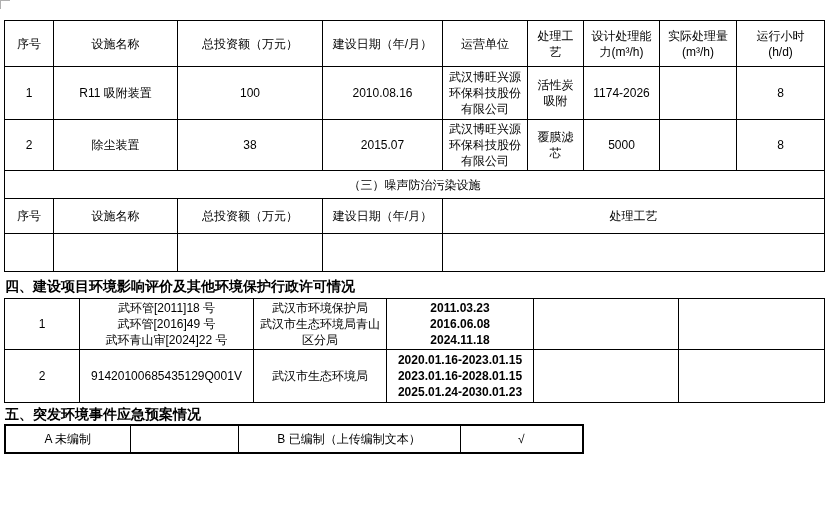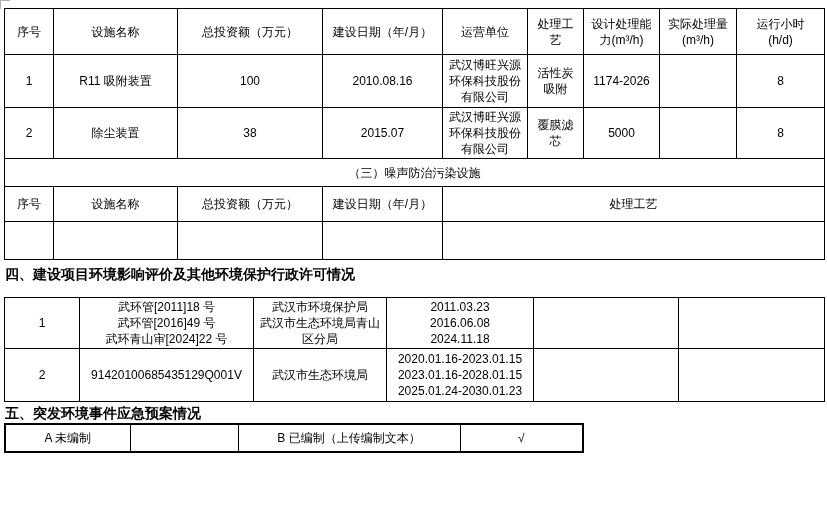--- a/index.html
+++ b/index.html
@@ -1,33 +1,33 @@
 <!DOCTYPE html>
 <html><head>
 <meta charset="utf-8">
 <style>
   html,body{margin:0;padding:0;background:#fff;width:827px;height:510px;overflow:hidden;}
   body{font-family:"Liberation Sans","DejaVu Sans",sans-serif;color:#000;font-size:12px;position:relative;}
   .corner-artifact{position:absolute;top:0;left:0;width:9px;height:8px;border-top:1px solid #b0b0b0;border-left:1px solid #b0b0b0;}
   table.t{border-collapse:collapse;table-layout:fixed;margin-left:4px;}
   table.t td,table.t th{border:1px solid #000;font-weight:normal;text-align:center;vertical-align:middle;padding:1px 3px;line-height:16px;font-size:12px;overflow:hidden;}
-  .t1{width:820px;margin-top:8px;}
+  .t1{width:820px;margin-top:20px;}
   .t4{width:820px;}
   .t5{width:578px;border:2px solid #000;}
   .r-h1{height:46px;} .r-f1{height:53px;} .r-f2{height:50px;}
   .r-sec{height:28px;padding-left:20px;} .r-h2{height:35px;} .r-empty{height:38px;}
   .r4-h{height:51px;} .r4-1{height:50px;} .r4-2{height:53px;}
   .r5-h{height:23px;} .r5-b{height:28px;}
   .al{text-align:left;}
   .seq{text-align:left;padding-left:6px;}
   .cw{margin:0 auto;}
   .c40{max-width:40px;}
   .c64{max-width:64px;}
-  .nw{white-space:nowrap;}
-  .sec-title{font-weight:bold;font-size:14px;line-height:17px;margin:6px 0 14px 5px;}
+  .nw{white-space:nowrap;font-weight:bold;}
+  .sec-title{font-weight:bold;font-size:14px;line-height:17px;margin:6px 0 3px 5px;}
   .sec-title.s5{margin:4px 0 3px 5px;line-height:14px;}
 </style>
 </head>
 <body>
 
 <div class="corner-artifact"></div>
 
 <table class="t t1">
   <colgroup>
     <col style="width:49px">

